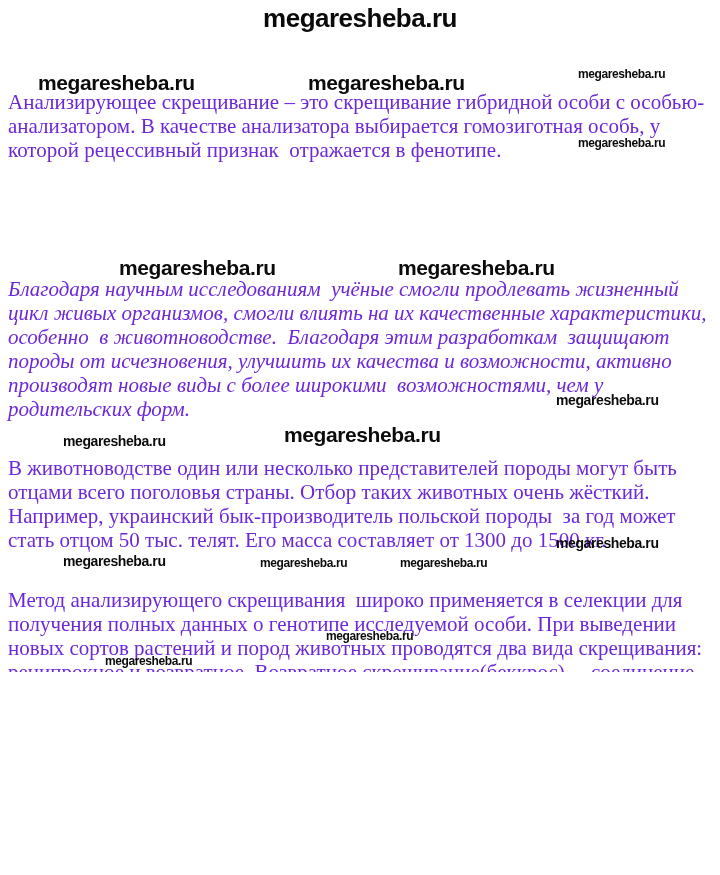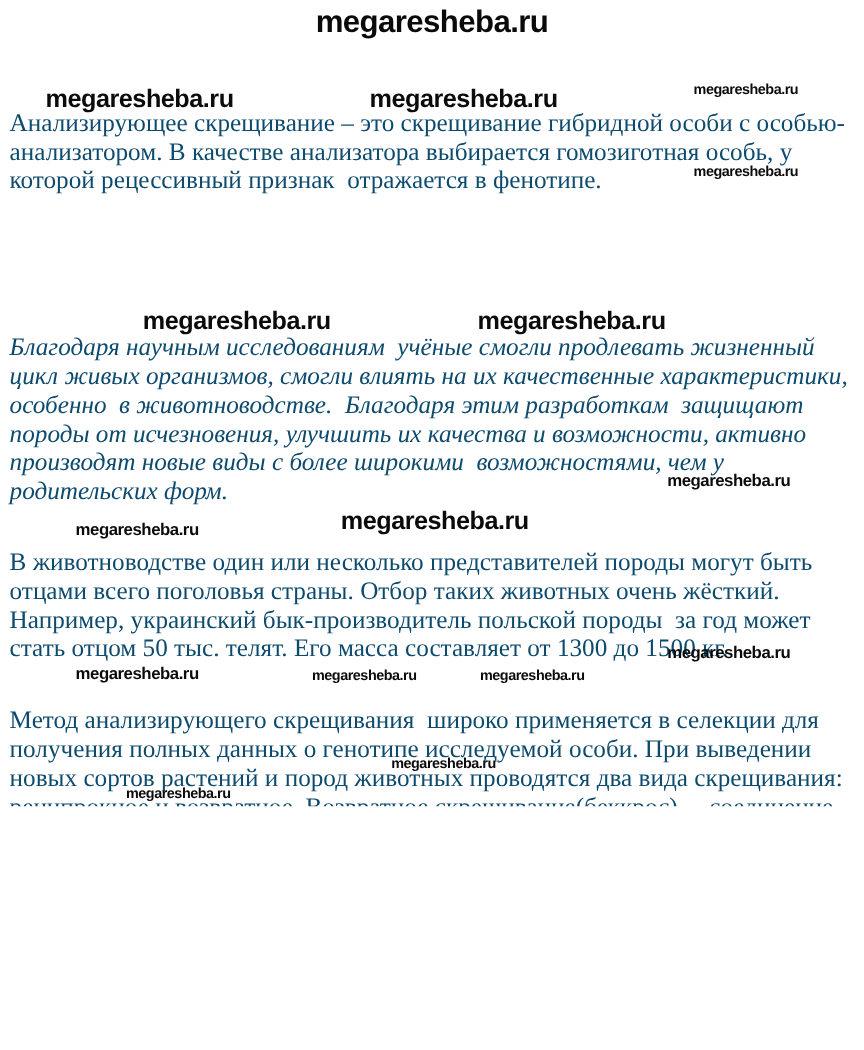--- a/index.html
+++ b/index.html
@@ -29,21 +29,21 @@
     white-space: pre-wrap;
     color: #141414;
   }
   .para {
     position: absolute;
     left: 8px; width: 708px;
     font-family: "Liberation Serif", serif;
     font-size: 21px;
     line-height: 24px;
     white-space: pre-wrap;
-    color: #0c4a6e;
+    color: #6d28d9;
   }
   .p1 { top: 90px; }
   .p2 { top: 186px; }
   .p3 { top: 277px; font-style: italic; }
   .p4 { top: 456px; }
   .p5 { top: 588px; }
   .wm {
     position: absolute;
     font-family: "Liberation Sans", sans-serif;
     font-weight: 700;

